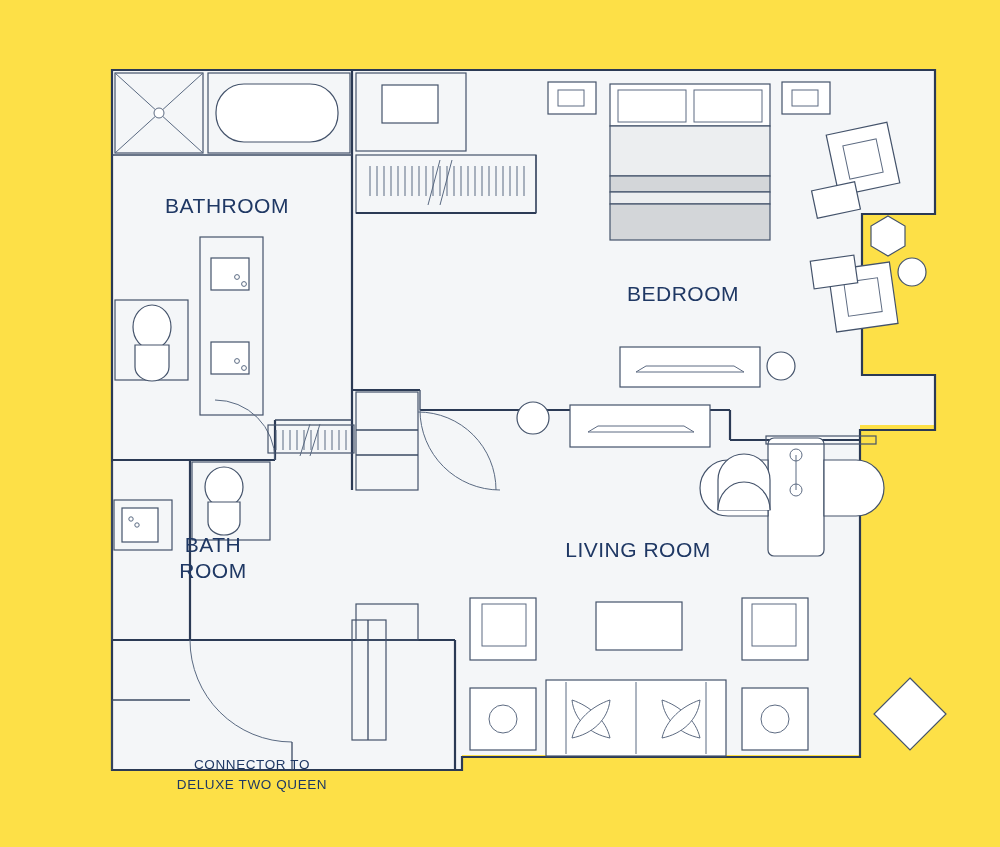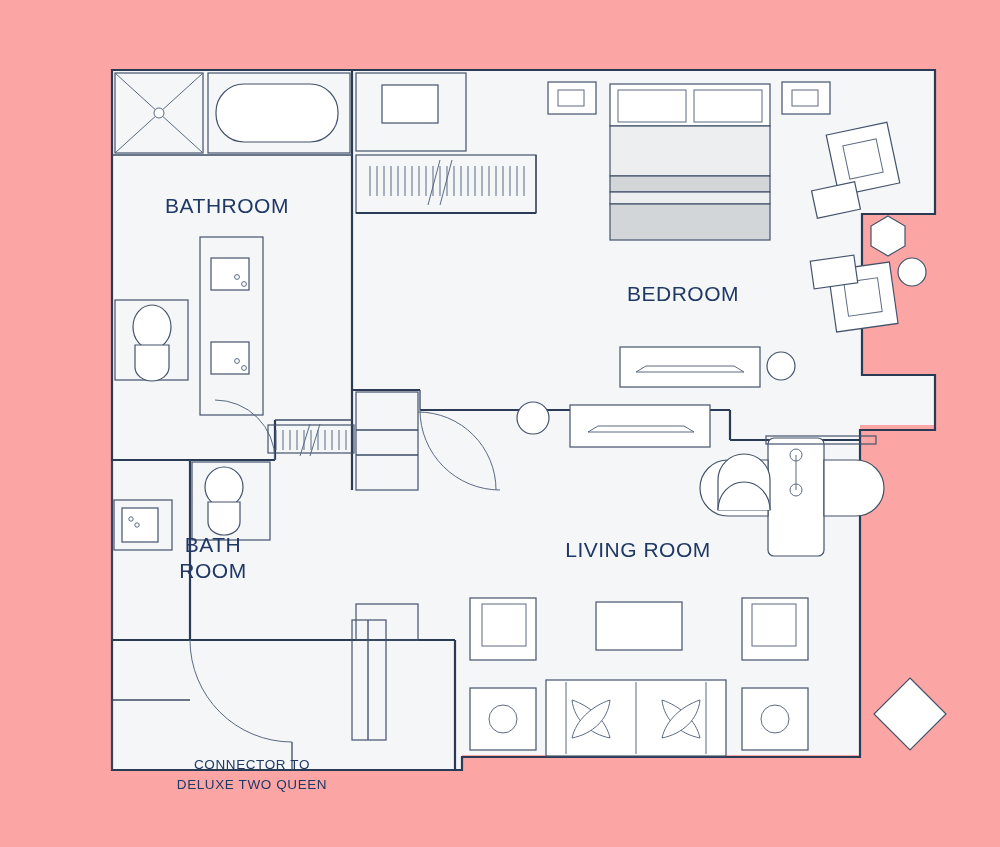--- a/index.html
+++ b/index.html
@@ -4,21 +4,21 @@
 <style>
   html, body {
     margin: 0;
     padding: 0;
     background: #ffffff;
   }
   #root {
     position: relative;
     width: 1000px;
     height: 847px;
-    background: #fca5a5;
+    background: #fde047;
     font-family: "Liberation Sans", sans-serif;
     overflow: hidden;
   }
   #floorplan-svg {
     position: absolute;
     left: 0;
     top: 0;
     width: 1000px;
     height: 847px;
   }

